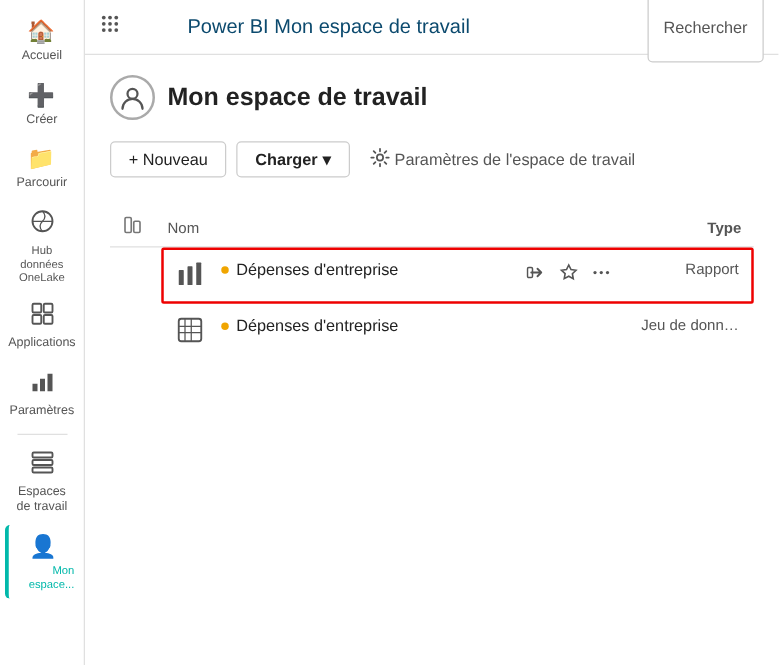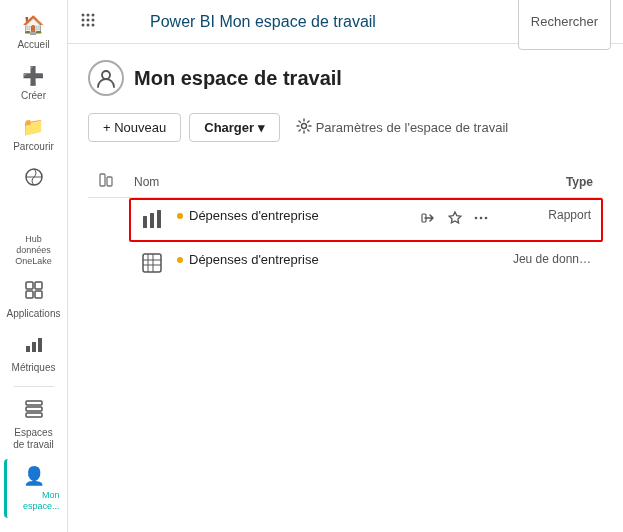--- a/index.html
+++ b/index.html
@@ -165,42 +165,42 @@
   </div>
   <div class="sidebar-item">
     <span class="icon" style="font-size:16px;">
       
       <svg width="20" height="20" viewBox="0 0 20 20" fill="none">
         <circle cx="10" cy="10" r="8" stroke="#555" stroke-width="1.5"></circle>
         <path d="M10 2 Q14 6 10 10 Q6 14 10 18" stroke="#555" stroke-width="1" fill="none"></path>
         <path d="M2 10 h16" stroke="#555" stroke-width="1"></path>
       </svg>
     </span>
-    <span class="label" style="font-size:9px;margin-top:40px;">Hub données OneLake</span>
+    <span class="label" style="font-size:9px;">Hub données OneLake</span>
   </div>
   <div class="sidebar-item">
     <span class="icon">
       <svg width="20" height="20" viewBox="0 0 20 20" fill="none">
         <rect x="2" y="2" width="7" height="7" rx="1" stroke="#555" stroke-width="1.5"></rect>
         <rect x="11" y="2" width="7" height="7" rx="1" stroke="#555" stroke-width="1.5"></rect>
         <rect x="2" y="11" width="7" height="7" rx="1" stroke="#555" stroke-width="1.5"></rect>
         <rect x="11" y="11" width="7" height="7" rx="1" stroke="#555" stroke-width="1.5"></rect>
       </svg>
     </span>
     <span class="label">Applications</span>
   </div>
   <div class="sidebar-item">
     <span class="icon">
       <svg width="20" height="20" viewBox="0 0 20 20" fill="none">
         <rect x="2" y="12" width="4" height="6" fill="#555"></rect>
         <rect x="8" y="8" width="4" height="10" fill="#555"></rect>
         <rect x="14" y="4" width="4" height="14" fill="#555"></rect>
       </svg>
     </span>
-    <span class="label">Métriques</span>
+    <span class="label">Paramètres</span>
   </div>
   <div class="sidebar-divider"></div>
   <div class="sidebar-item">
     <span class="icon">
       <svg width="20" height="20" viewBox="0 0 20 20" fill="none">
         <rect x="2" y="2" width="16" height="4" rx="1" stroke="#555" stroke-width="1.5"></rect>
         <rect x="2" y="8" width="16" height="4" rx="1" stroke="#555" stroke-width="1.5"></rect>
         <rect x="2" y="14" width="16" height="4" rx="1" stroke="#555" stroke-width="1.5"></rect>
       </svg>
     </span>

